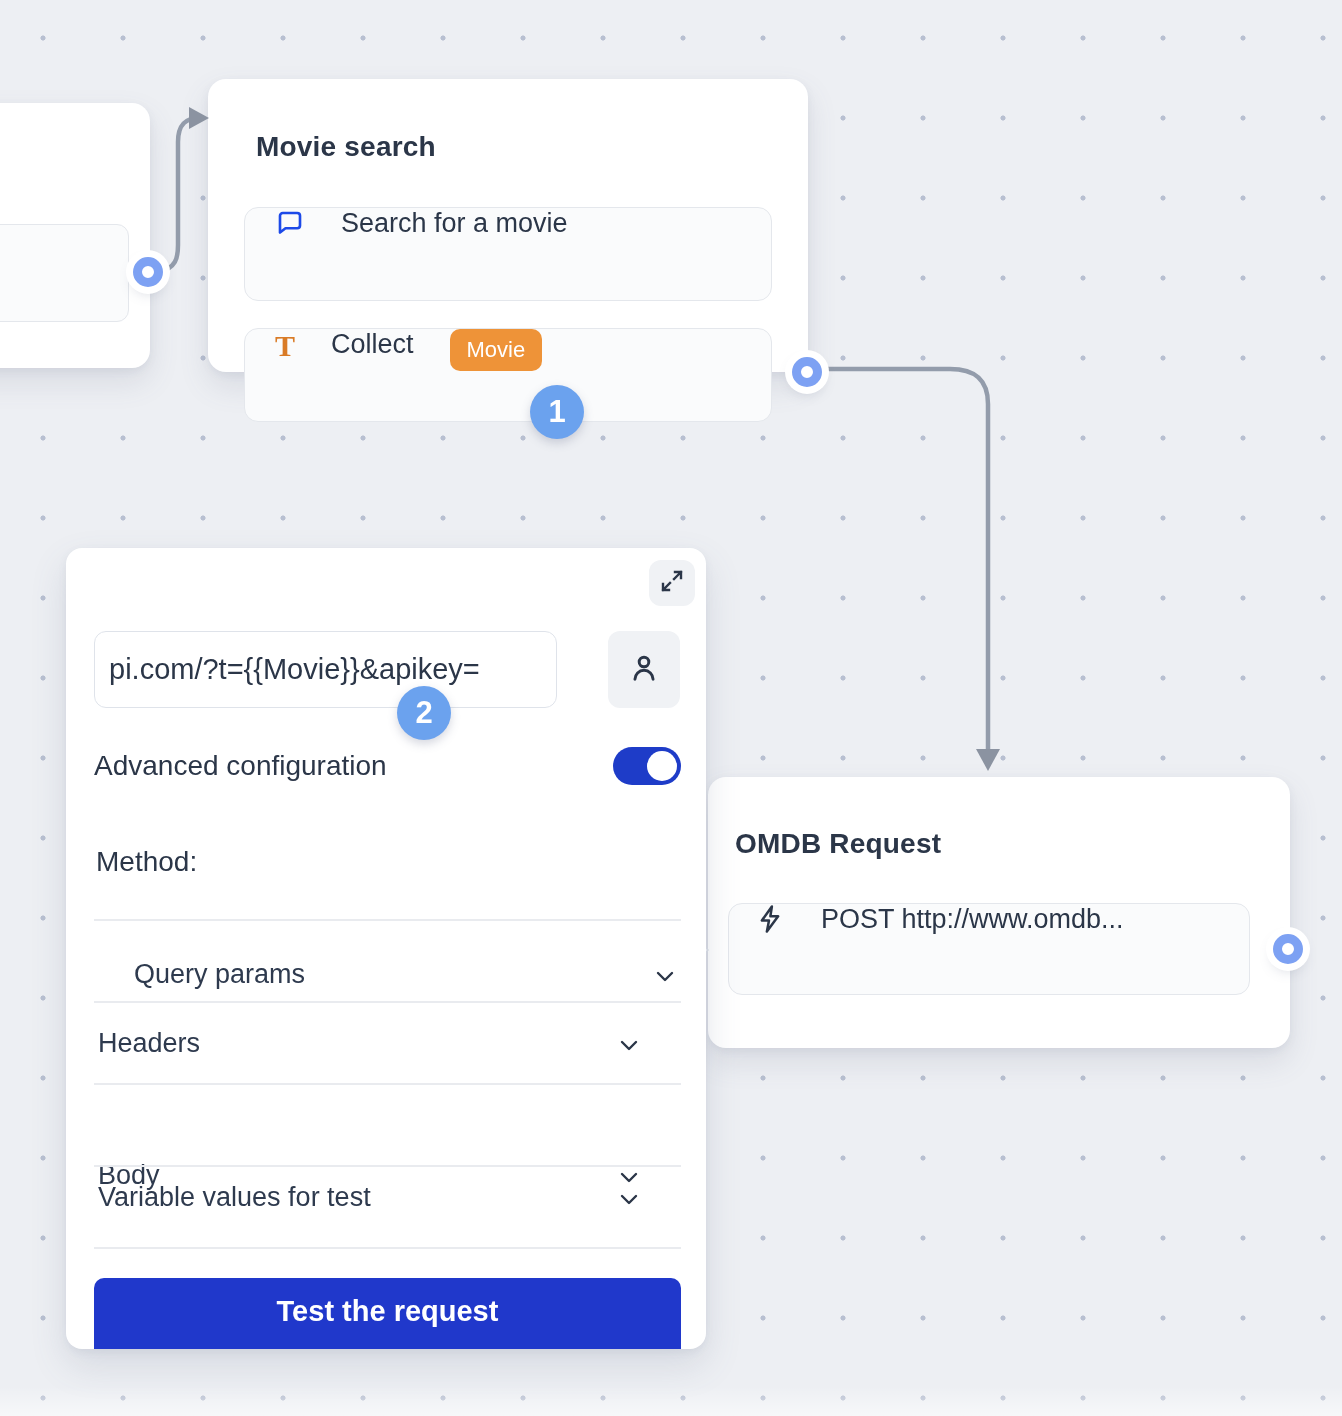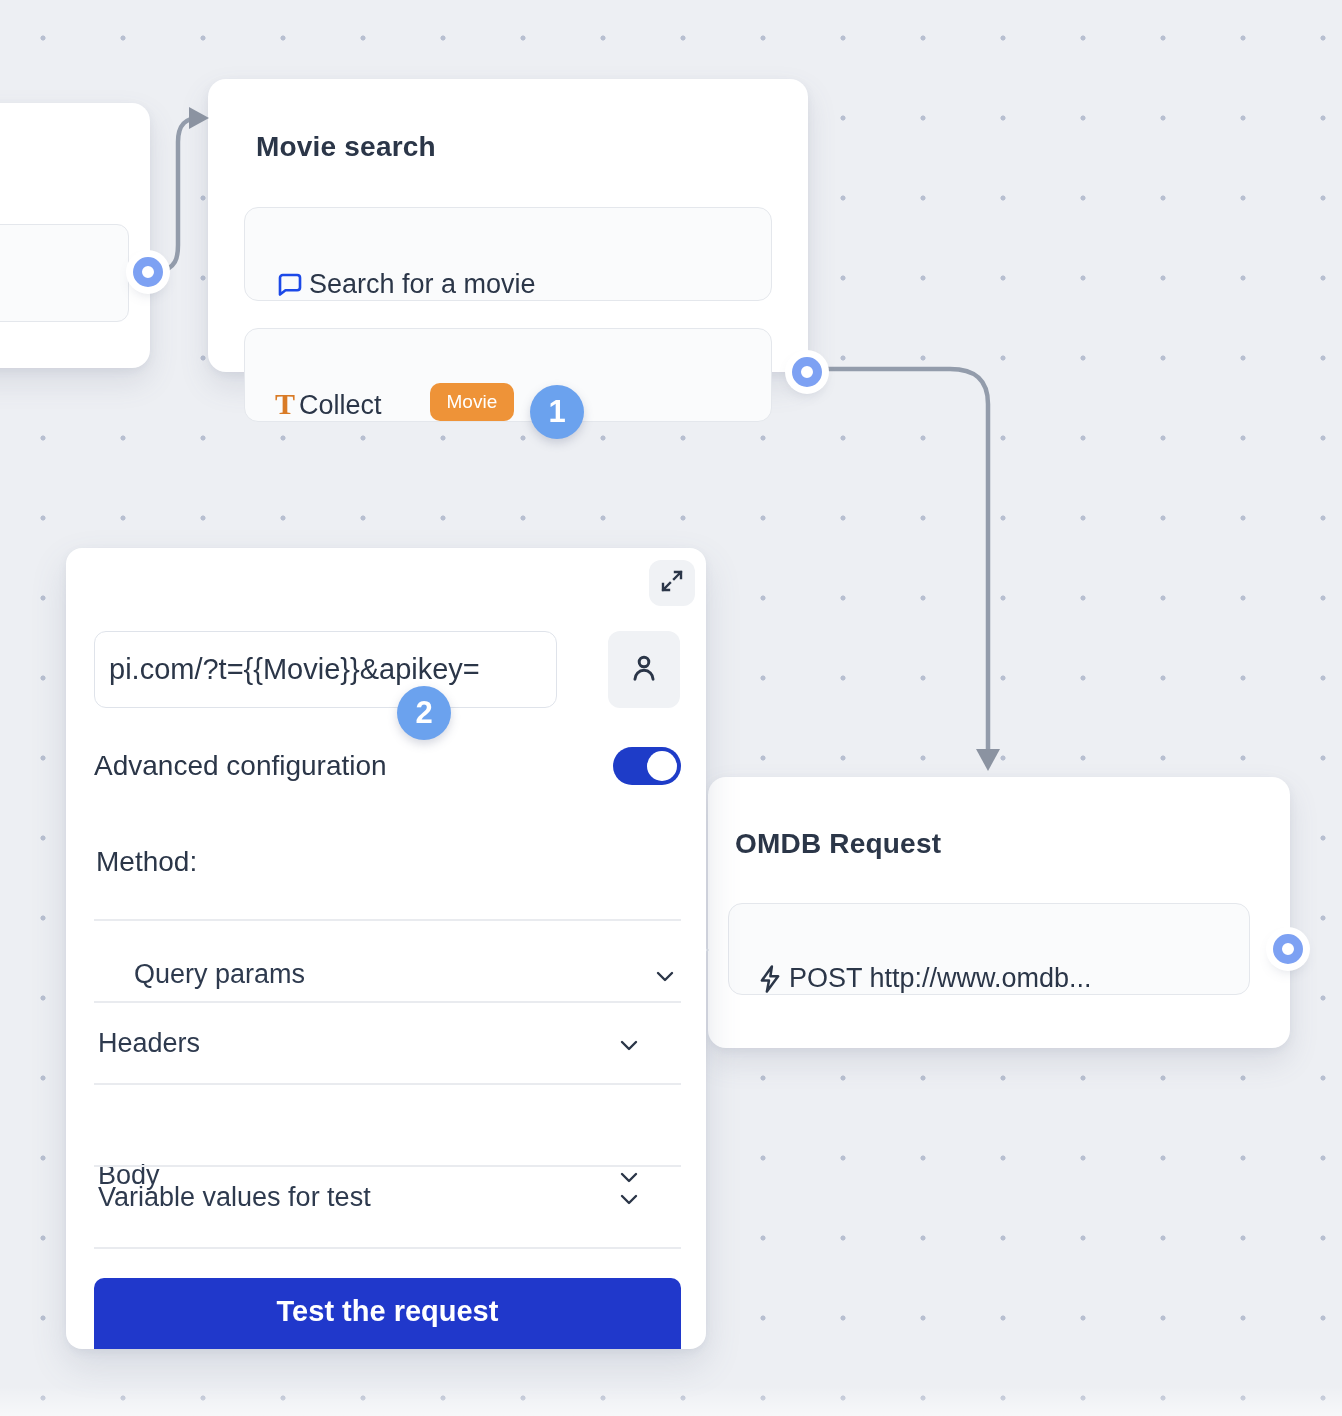--- a/index.html
+++ b/index.html
@@ -30,36 +30,35 @@
   }
   .node-title {
     font-size: 28px; font-weight: 700; color: #2b3648;
     letter-spacing: 0.2px;
   }
   .node-item {
     position: absolute;
     background: #fafbfc;
     border: 1.5px solid #e4e7ec;
     border-radius: 14px;
-    display: flex; align-items: flex-end;
+    display: flex; align-items: flex-start;
     padding: 0 30px;
-    gap: 4px;
+    gap: 36px;
     font-size: 27px; color: #2b3648;
   }
   .node-item .icon { flex: 0 0 auto; display: flex; align-items: center; }
   .t-glyph {
     font-family: "Liberation Serif", serif;
     font-size: 30px; font-weight: 700; color: #d97b26;
   }
   .pill-badge {
     background: #ee9338; color: #ffffff;
     border-radius: 10px;
     padding: 8px 17px;
-    font-size: 19px;
-    margin-left: 44px;
+    font-size: 22px;
   }
   .port {
     position: absolute;
     width: 30px; height: 30px;
     background: #ffffff;
     border: 9px solid #7da1f3;
     border-radius: 50%;
     box-shadow: 0 0 0 7px #ffffff, 0 6px 14px rgba(90,100,130,0.28);
     z-index: 4;
   }

